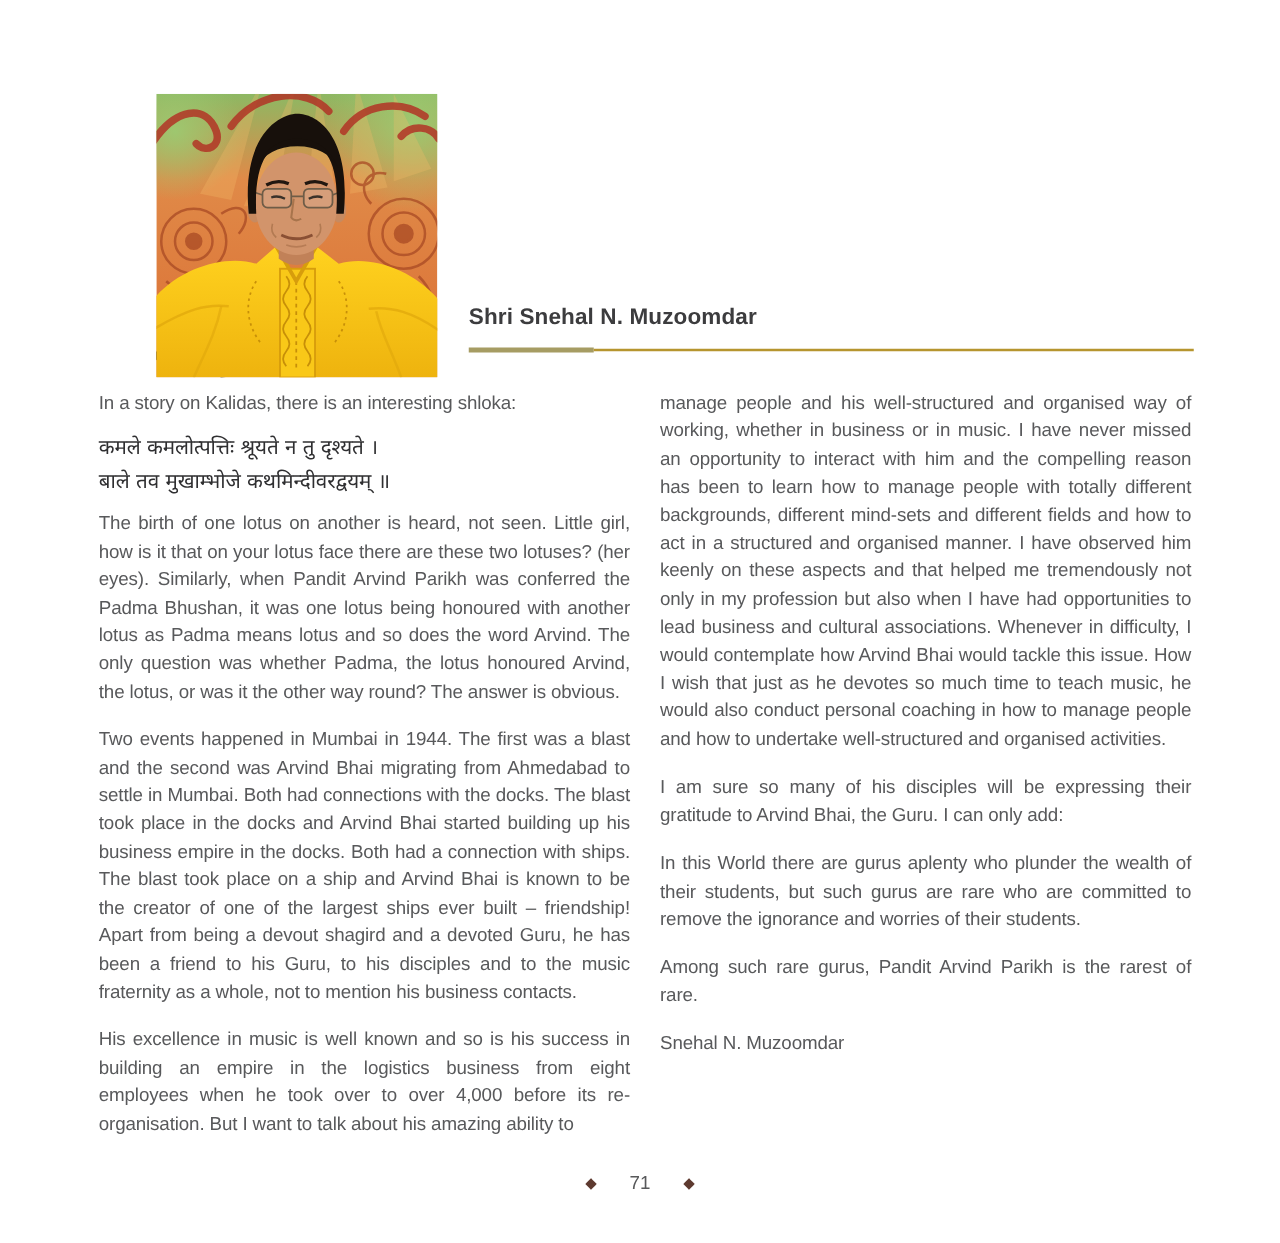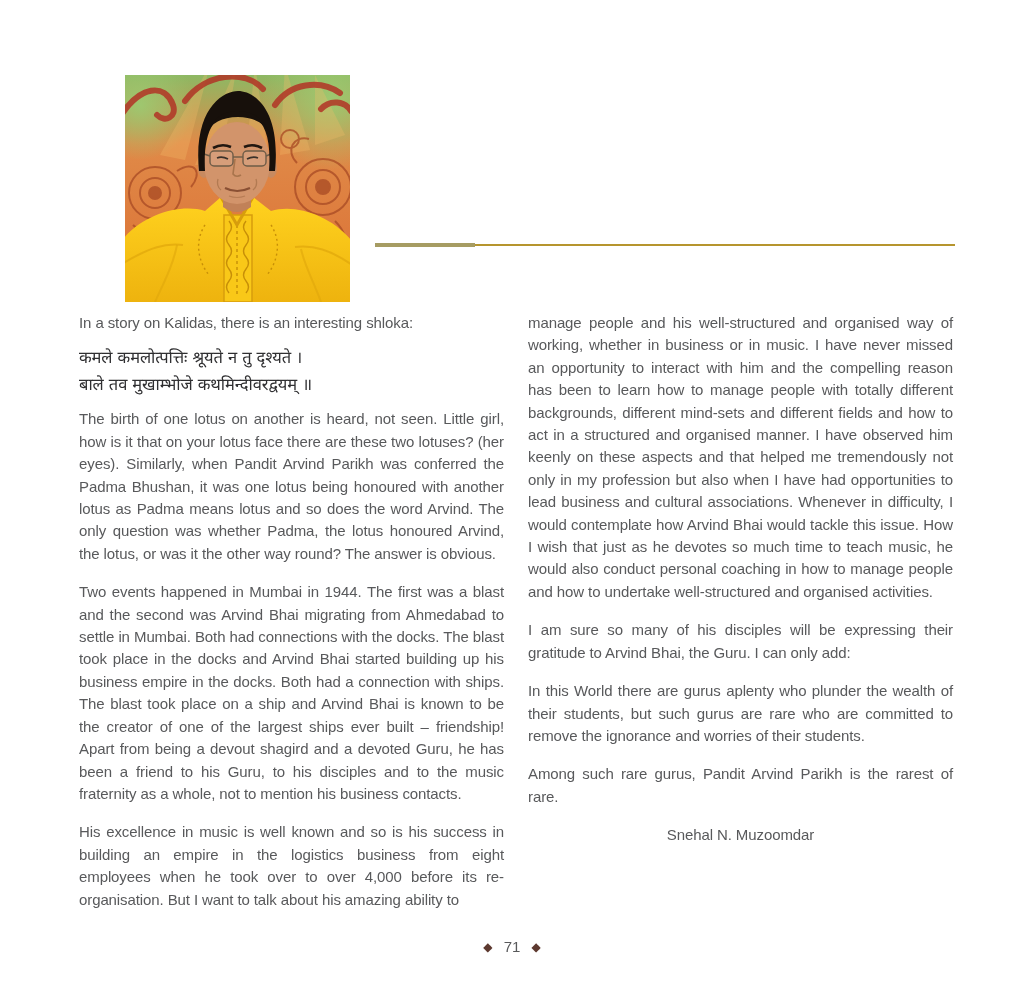--- a/index.html
+++ b/index.html
@@ -28,27 +28,27 @@
     position:absolute;left:79px;top:312px;width:874px;
     display:flex;gap:24px;
   }
   .col{width:425px;font-size:15px;line-height:22.4px;text-align:justify;letter-spacing:-0.1px;}
   .col p{margin:0 0 16px 0;}
   .col p.intro{margin-bottom:10px;text-align:left;}
   .shloka{
     text-align:left;color:#2f2f31;font-size:16.5px;line-height:27px;
     margin:0 0 10px 0;font-family:"DejaVu Sans","Liberation Sans",sans-serif;
   }
-  .signature{text-align:center;margin-top:6px;}
+  .signature{text-align:left;margin-top:6px;}
   .footer{
     position:absolute;left:0;top:938px;width:1024px;text-align:center;
     font-size:15px;color:#58595b;
   }
   .footer .diamond{color:#5d392f;font-size:12px;position:relative;top:-1px;}
-  .footer .page-num{margin:0 7px;}
+  .footer .page-num{margin:0 22px;}
 </style>
 </head>
 <body>
 
 <div class="photo">
   <svg width="225" height="227" viewBox="0 0 225 227" xmlns="http://www.w3.org/2000/svg">
     <defs>
       <linearGradient id="bg" x1="0" y1="0" x2="0" y2="1">
         <stop offset="0" stop-color="#8db863"></stop>
         <stop offset="0.30" stop-color="#e08a48"></stop>
@@ -151,20 +151,21 @@
       <path d="M85,81 L79,79" fill="none"></path>
       <path d="M141,81 L146,79" fill="none"></path>
     </g>
 
     <path d="M74,96 C68,34 98,16 113,16 C129,16 156,34 150,96 L144,96 C147,56 136,37 113,37 C89,37 78,56 80,96 Z" fill="#17100b"></path>
     <path d="M80,60 C88,42 100,36 113,36 C127,36 139,43 146,60 C140,48 128,42 113,42 C97,42 86,48 80,60 Z" fill="#17100b"></path>
   </svg>
 </div>
 
 <div class="title-block">
+  <div class="page-title">Shri Snehal N. Muzoomdar</div>
   <div class="title-rule">
     <div class="seg-thick"></div>
     <div class="seg-thin"></div>
   </div>
 </div>
 
 <div class="columns">
   <div class="col">
     <p class="intro">In a story on Kalidas, there is an interesting shloka:</p>
     <div class="shloka">

